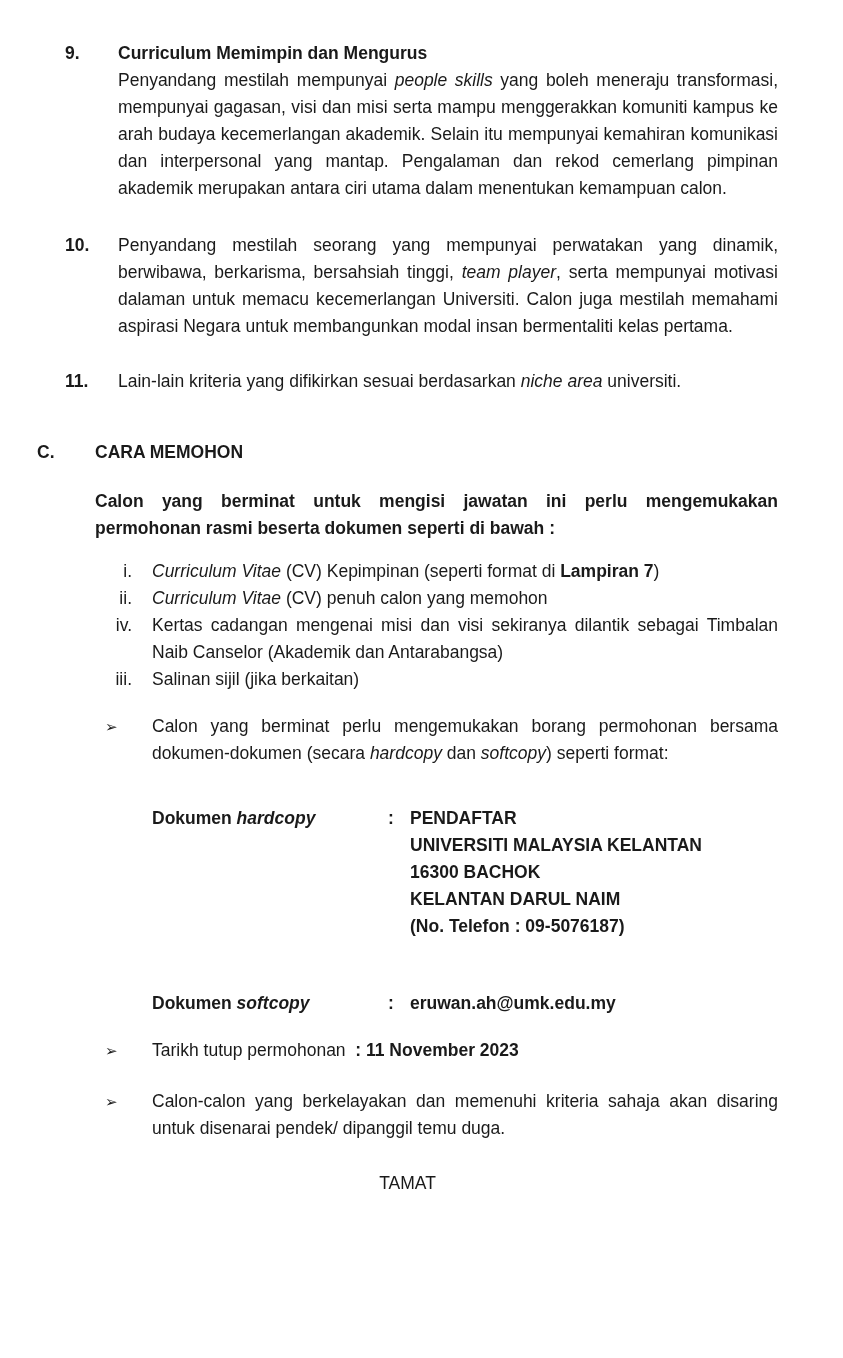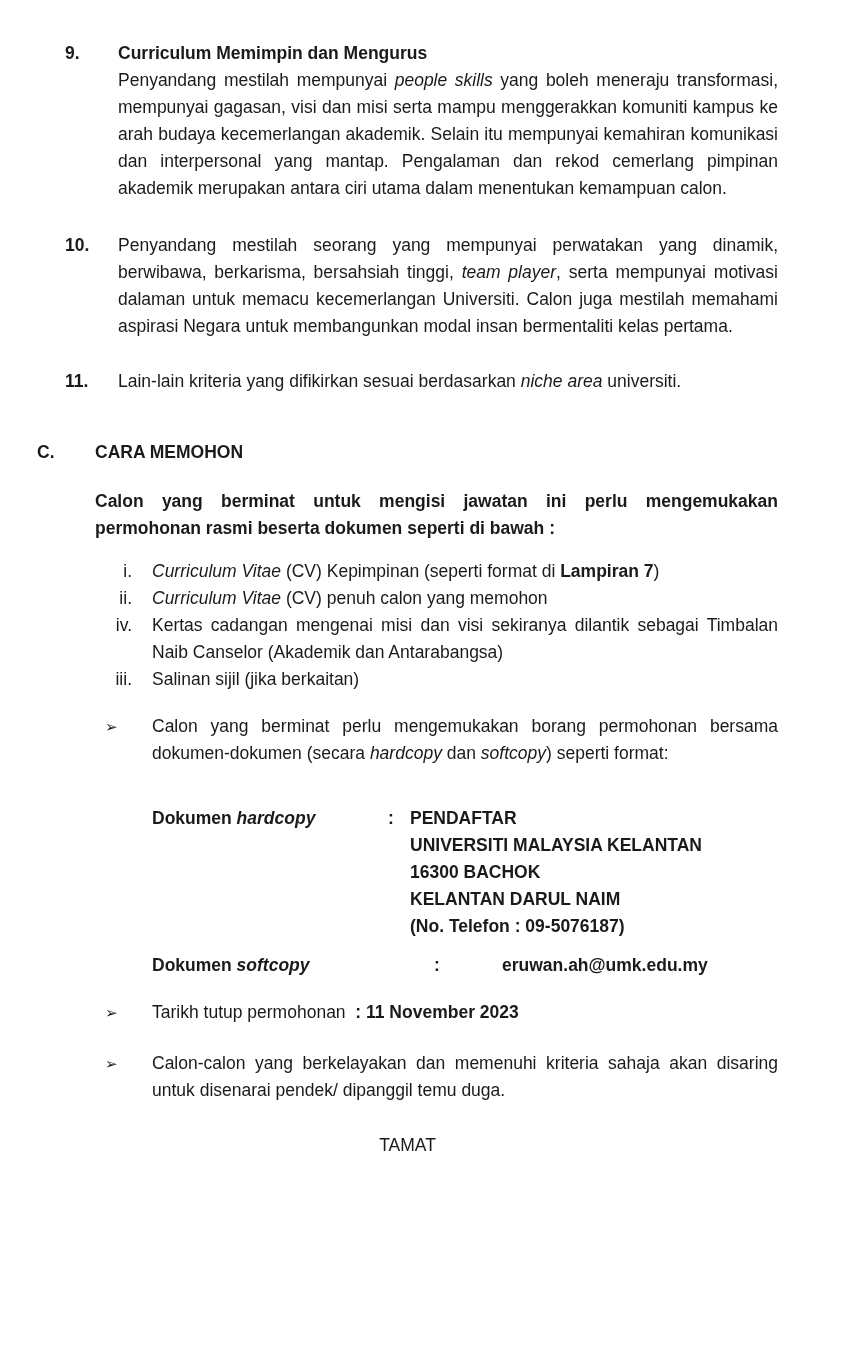--- a/index.html
+++ b/index.html
@@ -39,21 +39,21 @@
 
   .bullet { display:flex; margin-left:10px; }
   .bullet-1 { margin-top:20px; }
   .bullet-2 { margin-top:20px; }
   .bullet-3 { margin-top:24px; }
   .arrow { width:47px; flex-shrink:0; font-size:15px; }
   .bullet-content { flex:1; min-width:0; }
 
   .doc-row { display:flex; margin-left:57px; }
   .doc-row-1 { margin-top:38px; }
-  .doc-row-2 { margin-top:12px;gap:46px; }
+  .doc-row-2 { margin-top:50px; }
   .doc-label { width:236px; flex-shrink:0; font-weight:bold; }
   .doc-colon { width:22px; flex-shrink:0; font-weight:bold; }
   .doc-value { flex:1; min-width:0; font-weight:bold; }
 
   .tamat { margin-top:28px; text-align:center; }
 </style>
 </head>
 <body>
 
 <div class="page">

